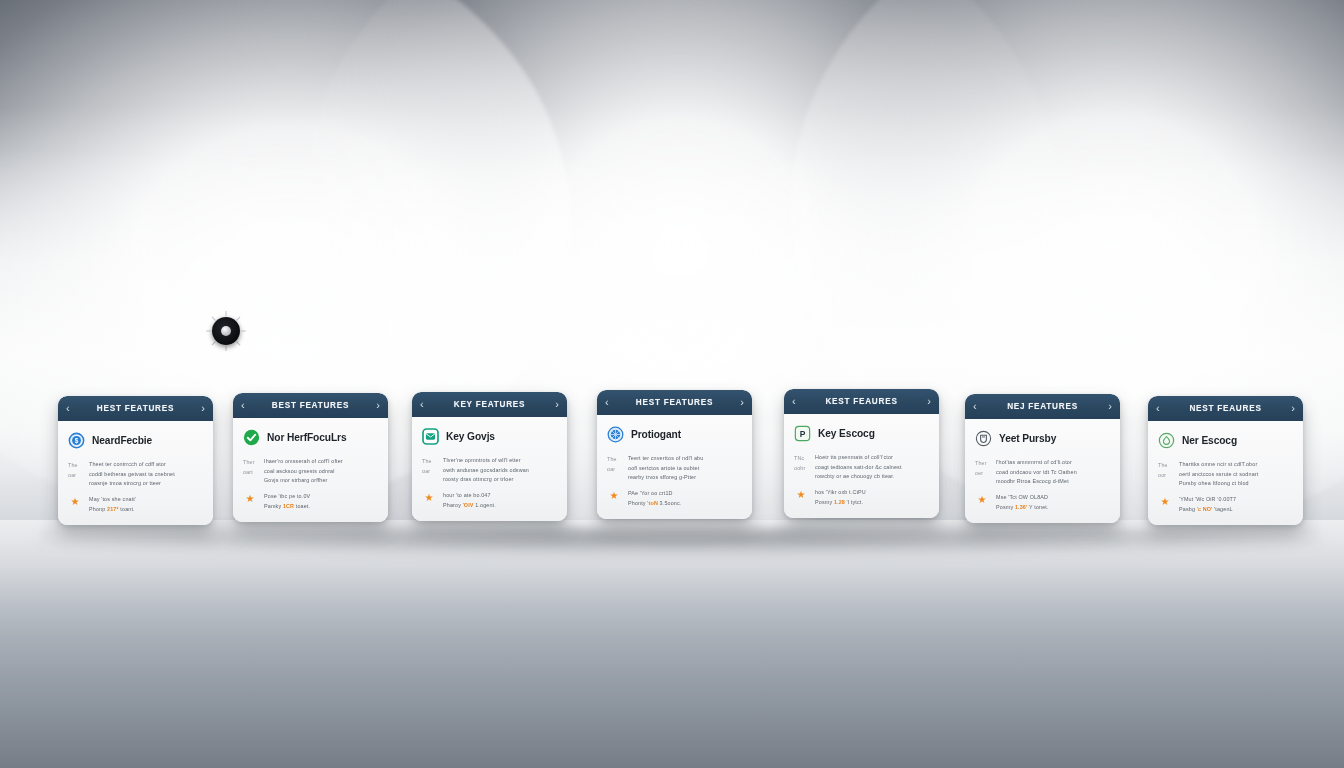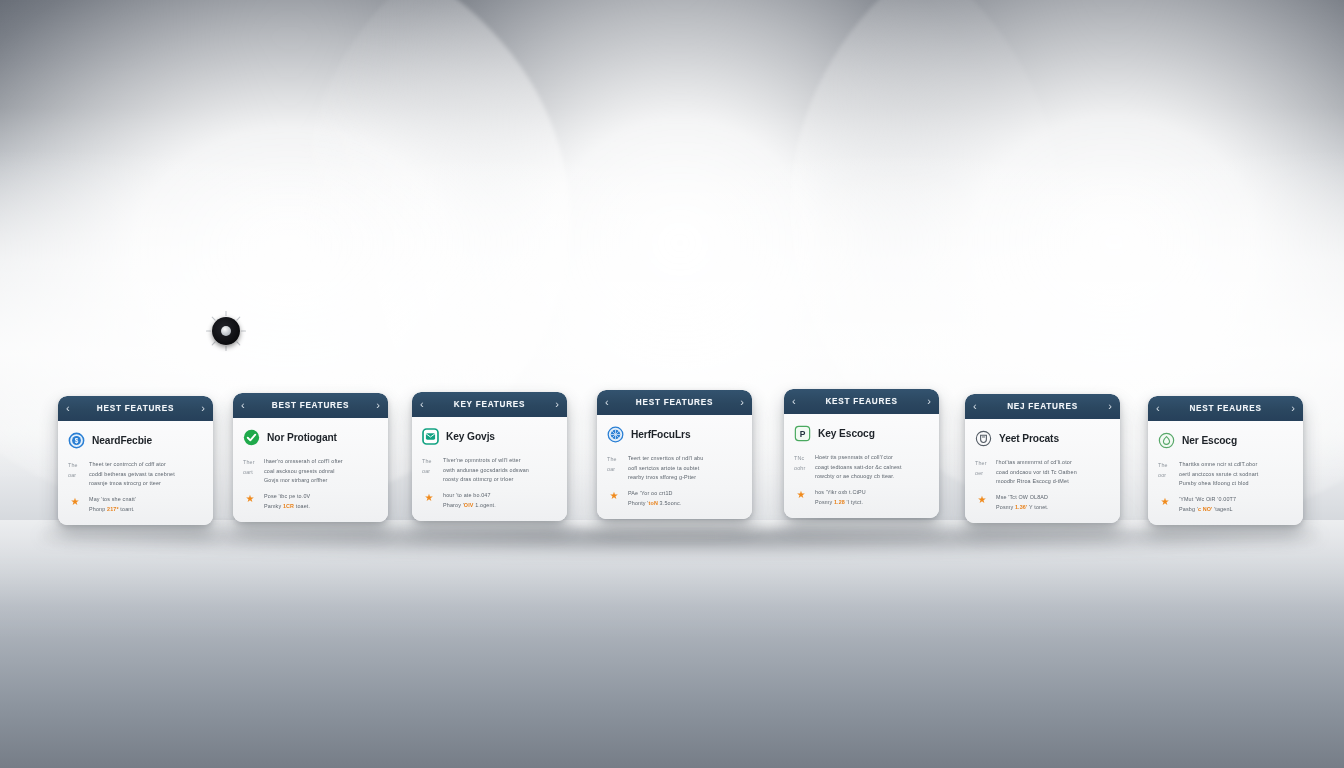--- a/index.html
+++ b/index.html
@@ -338,21 +338,21 @@
           <span class="chev">›</span>
         </div>
         <div class="card-body">
           <div class="card-title-row">
             <span class="card-icon">
               <svg viewBox="0 0 20 20" width="17" height="17">
                 <circle cx="10" cy="10" r="9" fill="#1fa94b"></circle>
                 <path d="M5.6 10.3 L8.6 13.3 L14.4 6.7" stroke="#ffffff" stroke-width="2.2" fill="none" stroke-linecap="round" stroke-linejoin="round"></path>
               </svg>
             </span>
-            <span class="card-title">Nor Protiogant</span>
+            <span class="card-title">Nor HerfFocuLrs</span>
           </div>
           <div class="para-block">
             <div class="para-gutter">
               <div class="gutter-line">Ther</div>
               <div class="gutter-line">oart</div>
             </div>
             <div class="para-lines">
               <div class="para-line">Ihaer'ro omsserah of coff'l ofter</div>
               <div class="para-line">coal ascksou grsests odnral</div>
               <div class="para-line">Govjs mor strbarg orffher</div>
@@ -412,21 +412,21 @@
         </div>
         <div class="card-body">
           <div class="card-title-row">
             <span class="card-icon">
               <svg viewBox="0 0 20 20" width="17" height="17">
                 <circle cx="10" cy="10" r="8.6" fill="#e2eefa" stroke="#2a7fd4" stroke-width="1.5"></circle>
                 <circle cx="10" cy="10" r="5.6" fill="#2a7fd4"></circle>
                 <path d="M4.4 10 H15.6 M10 4.4 V15.6 M6.1 6.1 L13.9 13.9 M13.9 6.1 L6.1 13.9" stroke="#dce9f7" stroke-width="0.9"></path>
               </svg>
             </span>
-            <span class="card-title">HerfFocuLrs</span>
+            <span class="card-title">Protiogant</span>
           </div>
           <div class="para-block">
             <div class="para-gutter">
               <div class="gutter-line">The</div>
               <div class="gutter-line">oar</div>
             </div>
             <div class="para-lines">
               <div class="para-line">Teert ter cnverttos of ndl'l abu</div>
               <div class="para-line">oofl sertctos artote ta oubtet</div>
               <div class="para-line">rearby trvos sfforeg g-Ptter</div>
@@ -485,21 +485,21 @@
         </div>
         <div class="card-body">
           <div class="card-title-row">
             <span class="card-icon">
               <svg viewBox="0 0 20 20" width="17" height="17">
                 <circle cx="10" cy="10" r="8.4" fill="#fafafb" stroke="#555d66" stroke-width="1.3"></circle>
                 <path d="M6.6 6.2 h6.8 v5.1 a3.4 3.4 0 0 1 -3.4 3.4 a3.4 3.4 0 0 1 -3.4 -3.4 z" fill="none" stroke="#555d66" stroke-width="1.3"></path>
                 <line x1="8.2" y1="8.2" x2="11.8" y2="8.2" stroke="#555d66" stroke-width="1.1"></line>
               </svg>
             </span>
-            <span class="card-title">Yeet Procats</span>
+            <span class="card-title">Yeet Pursby</span>
           </div>
           <div class="para-block">
             <div class="para-gutter">
               <div class="gutter-line">Ther</div>
               <div class="gutter-line">oer</div>
             </div>
             <div class="para-lines">
               <div class="para-line">l'hot'tas ammmrrst of cd'li.otor</div>
               <div class="para-line">coad ondcaou vor tdt Tc Oatben</div>
               <div class="para-line">moodbr Rtroa Escocg d-tMet</div>

